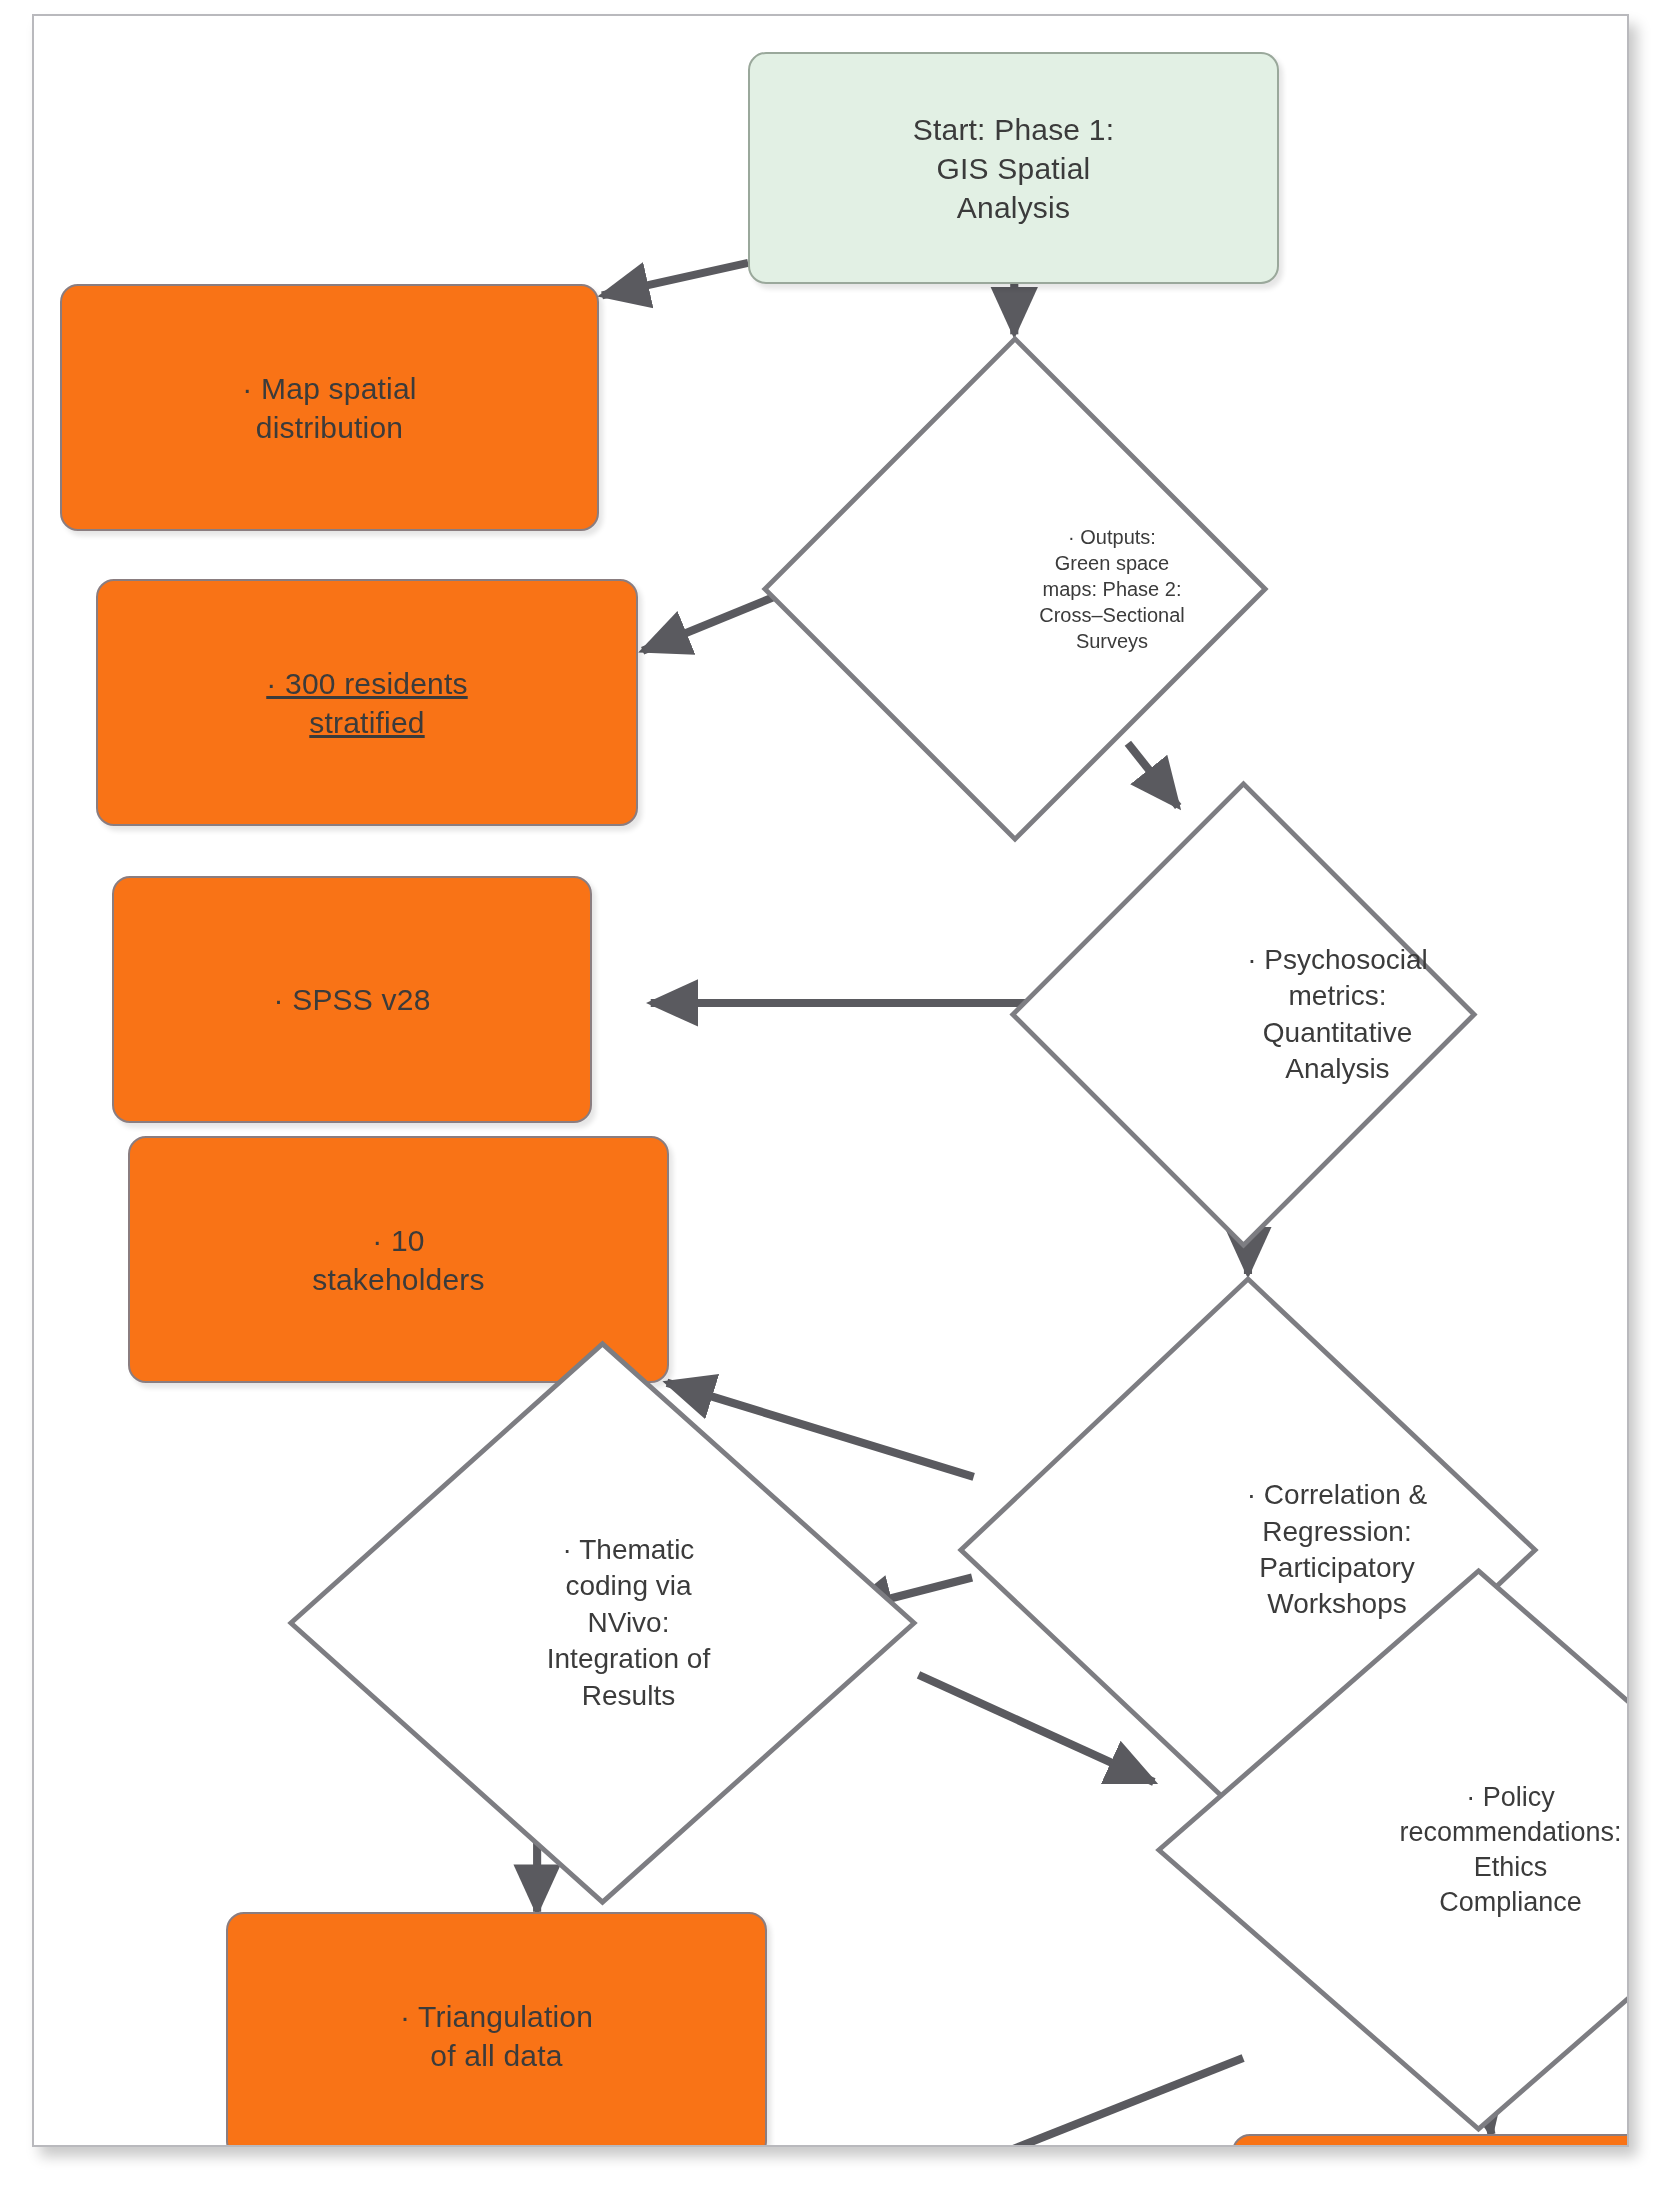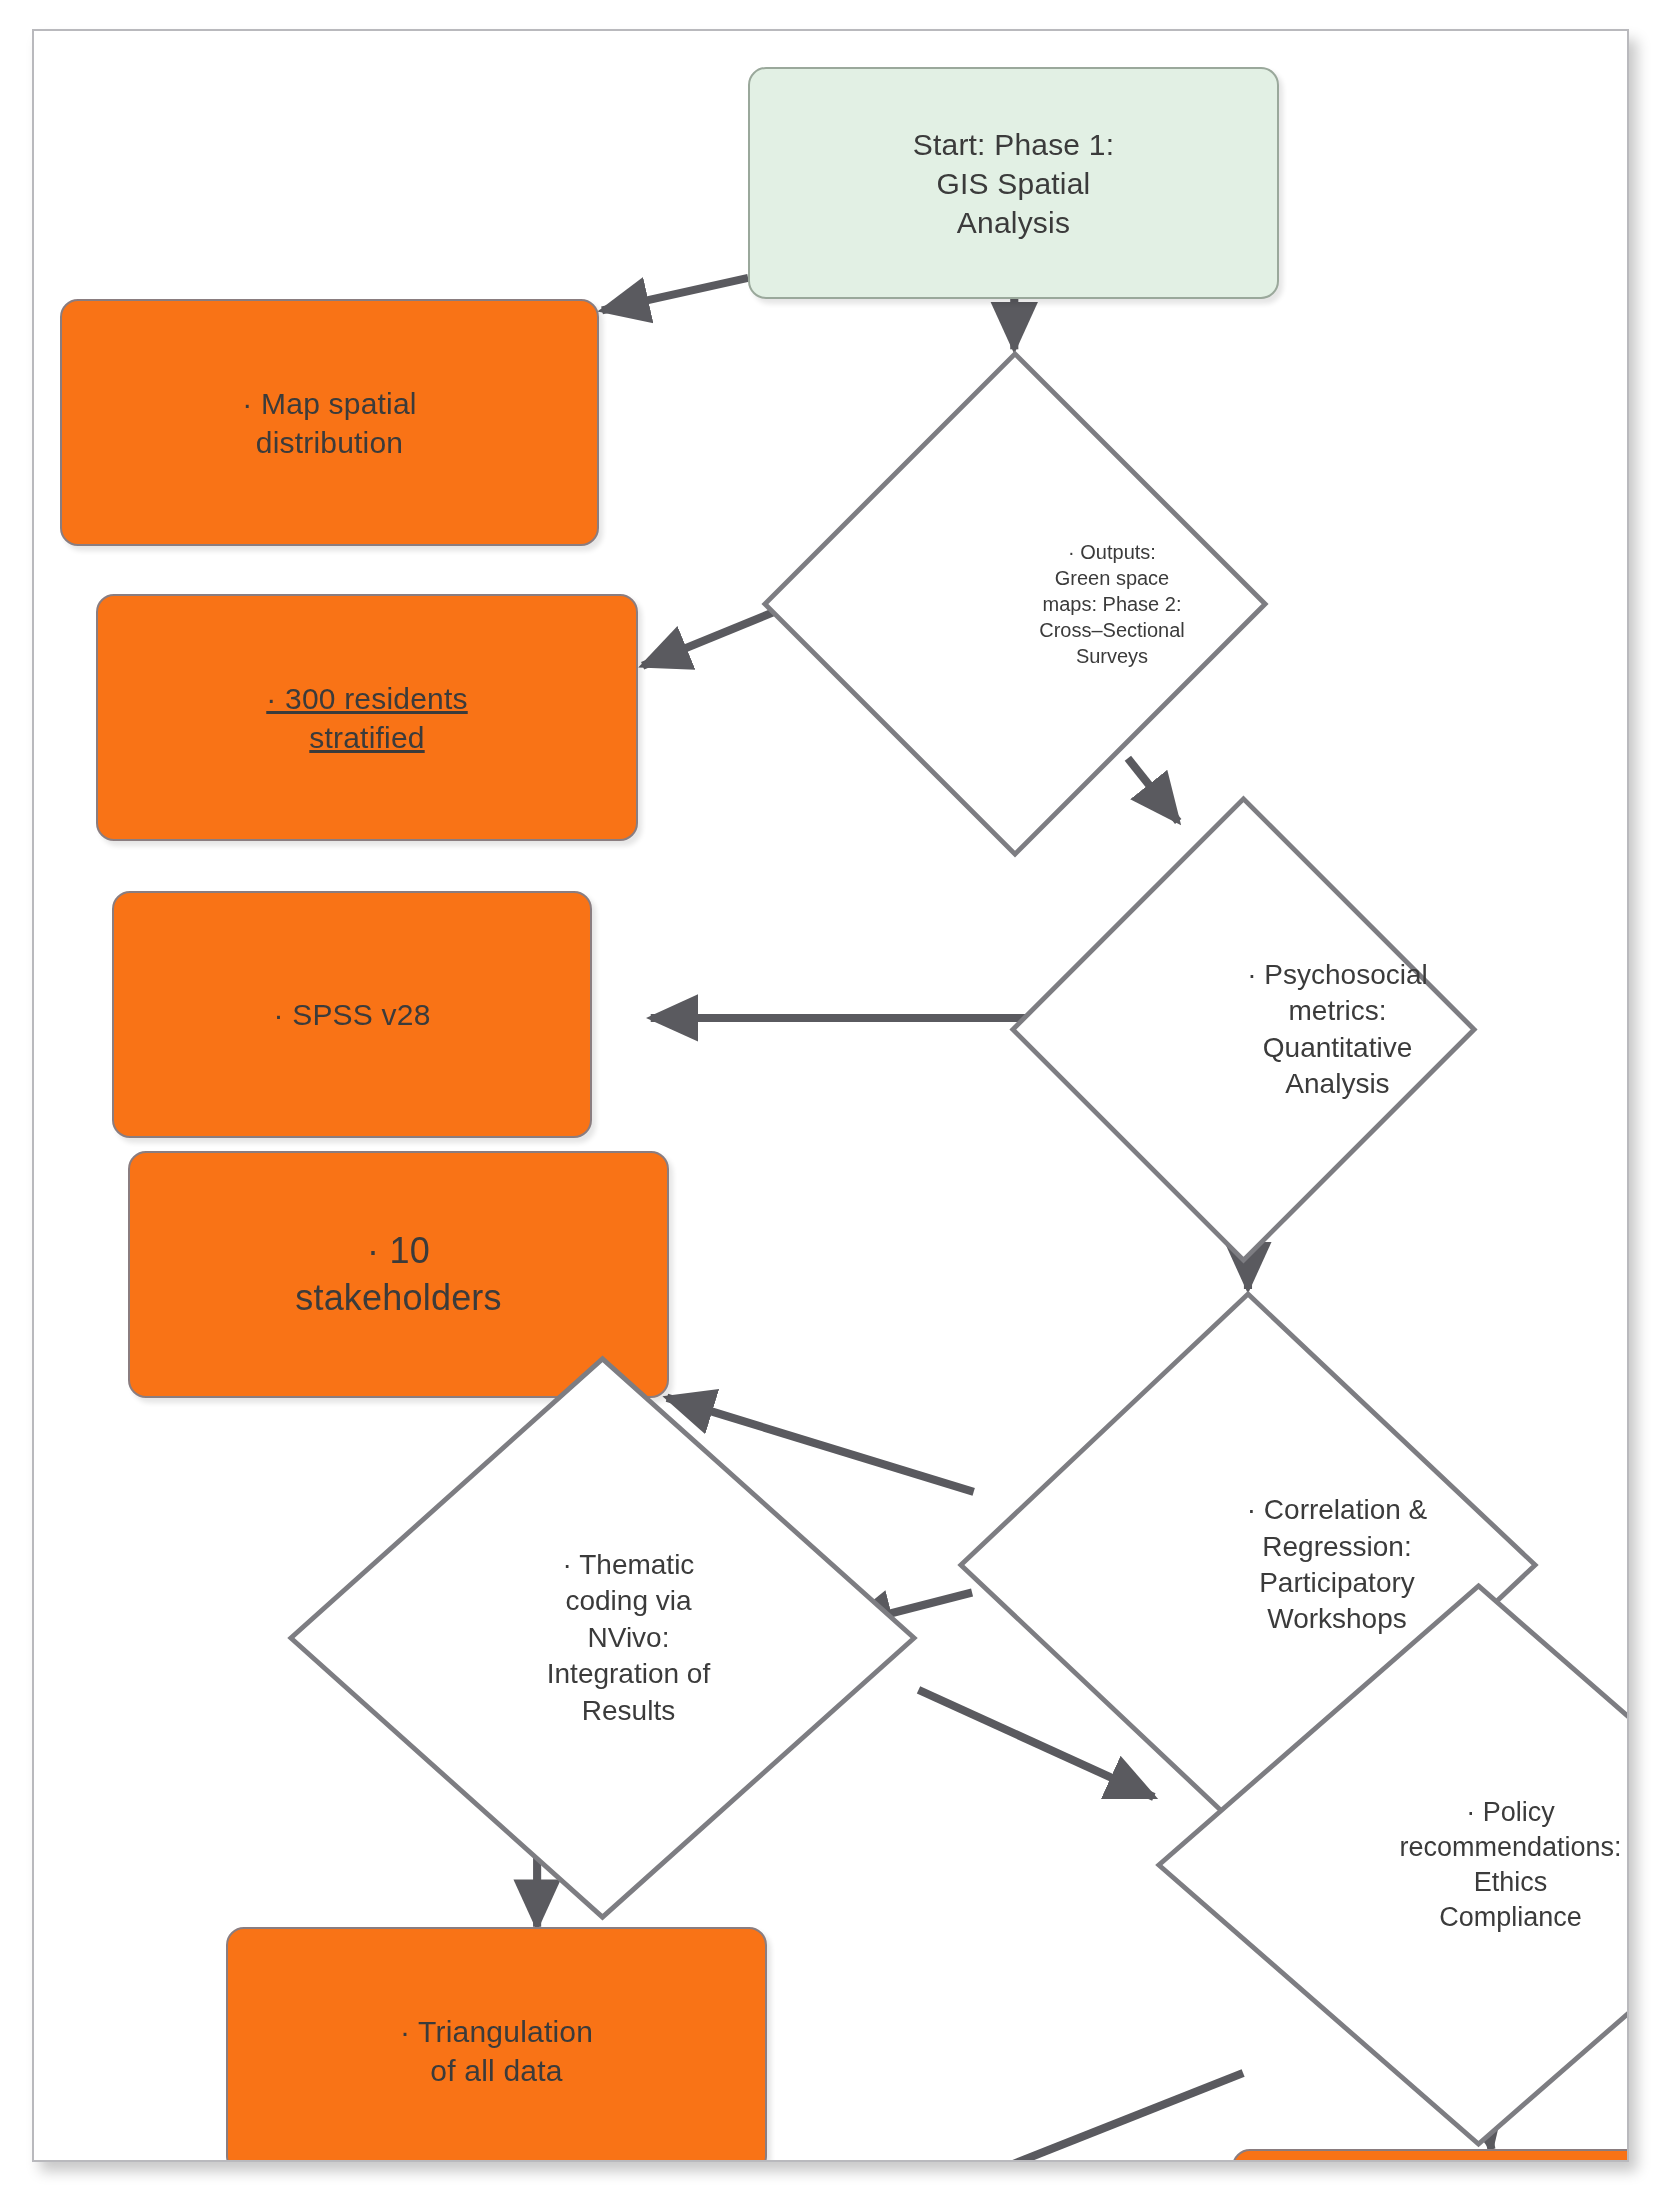--- a/index.html
+++ b/index.html
@@ -11,21 +11,21 @@
   #root {
     position: relative;
     width: 1671px;
     height: 2205px;
     background: #ffffff;
     overflow: hidden;
   }
   #canvas {
     position: absolute;
     left: 32px;
-    top: 29px;
+    top: 14px;
     width: 1597px;
     height: 2133px;
     background: #ffffff;
     border: 2.4px solid #b9b9bd;
     box-shadow: 8px 9.7px 13px rgba(0,0,0,0.22);
     box-sizing: border-box;
     overflow: hidden;
   }
   #edges {
     position: absolute;
@@ -157,21 +157,21 @@
 metrics:
 Quantitative
 Analysis</div>
     </div>
 
     <div class="node rect pink" style="left: 78px; top: 860px; width: 480px; height: 247px;">
       <div class="label" style="font-size: 30px;">· SPSS v28</div>
     </div>
 
     <div class="node rect pink" style="left: 94px; top: 1120px; width: 541px; height: 247px;">
-      <div class="label" style="font-size: 36px;">· 10
+      <div class="label" style="font-size: 30px;">· 10
 stakeholders</div>
     </div>
 
     <div class="diamond-wrap" style="left: 922px; top: 1258px; width: 584px; height: 552px;">
       <svg class="diamond-shape" viewBox="0 0 360 340">
         <polygon points="180,3 357,170 180,337 3,170" fill="#ffffff" stroke="#7d7d82" stroke-width="3"></polygon>
       </svg>
       <div class="diamond-label" style="font-size: 28px; padding-left: 89px;">· Correlation &amp;
 Regression:
 Participatory

